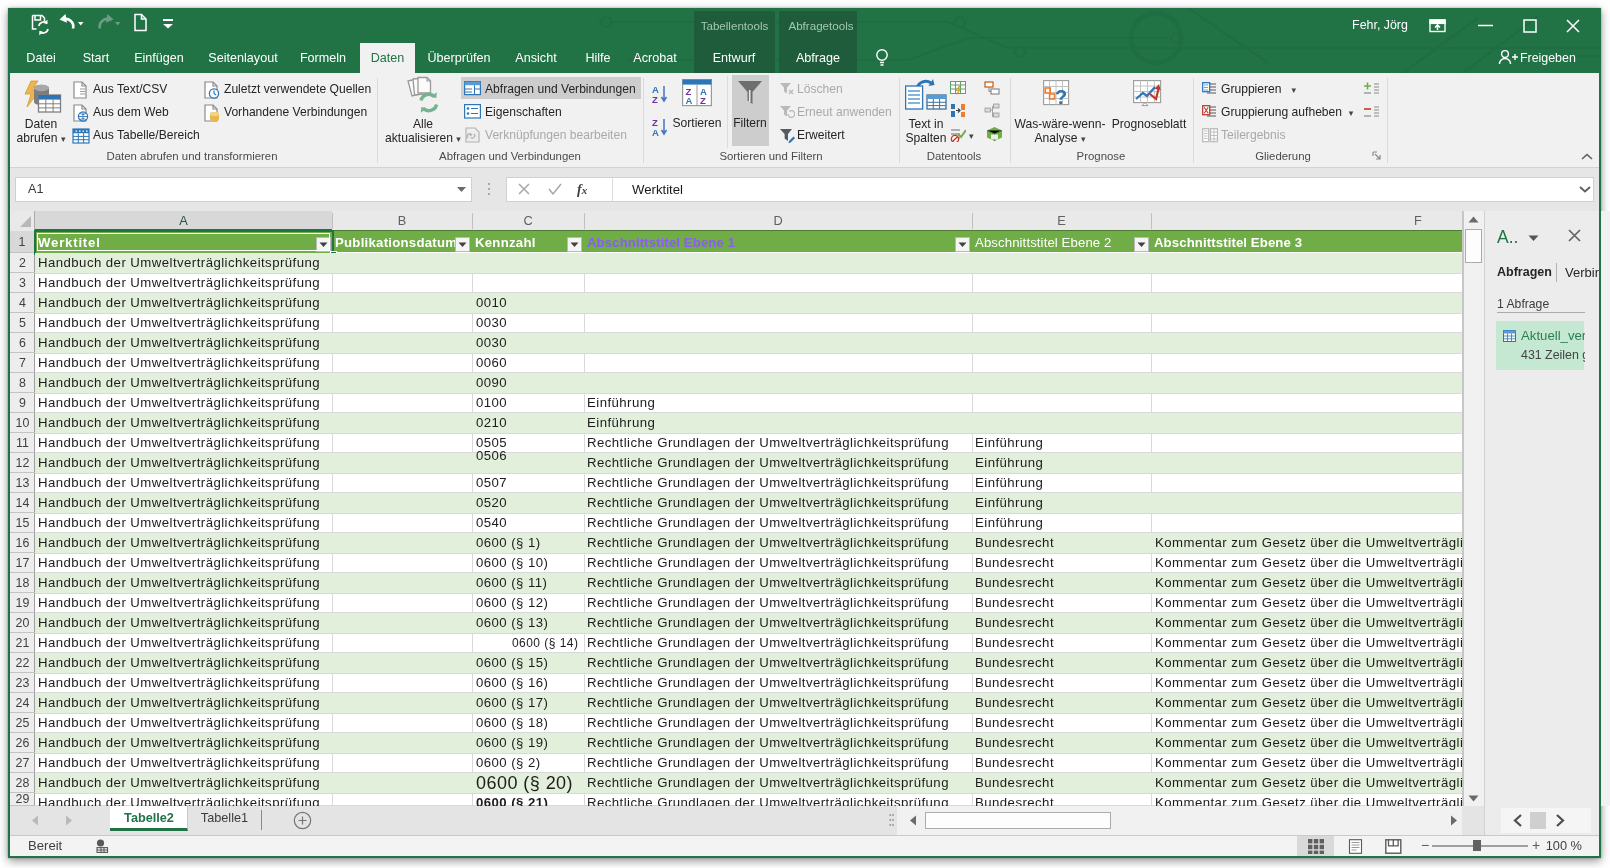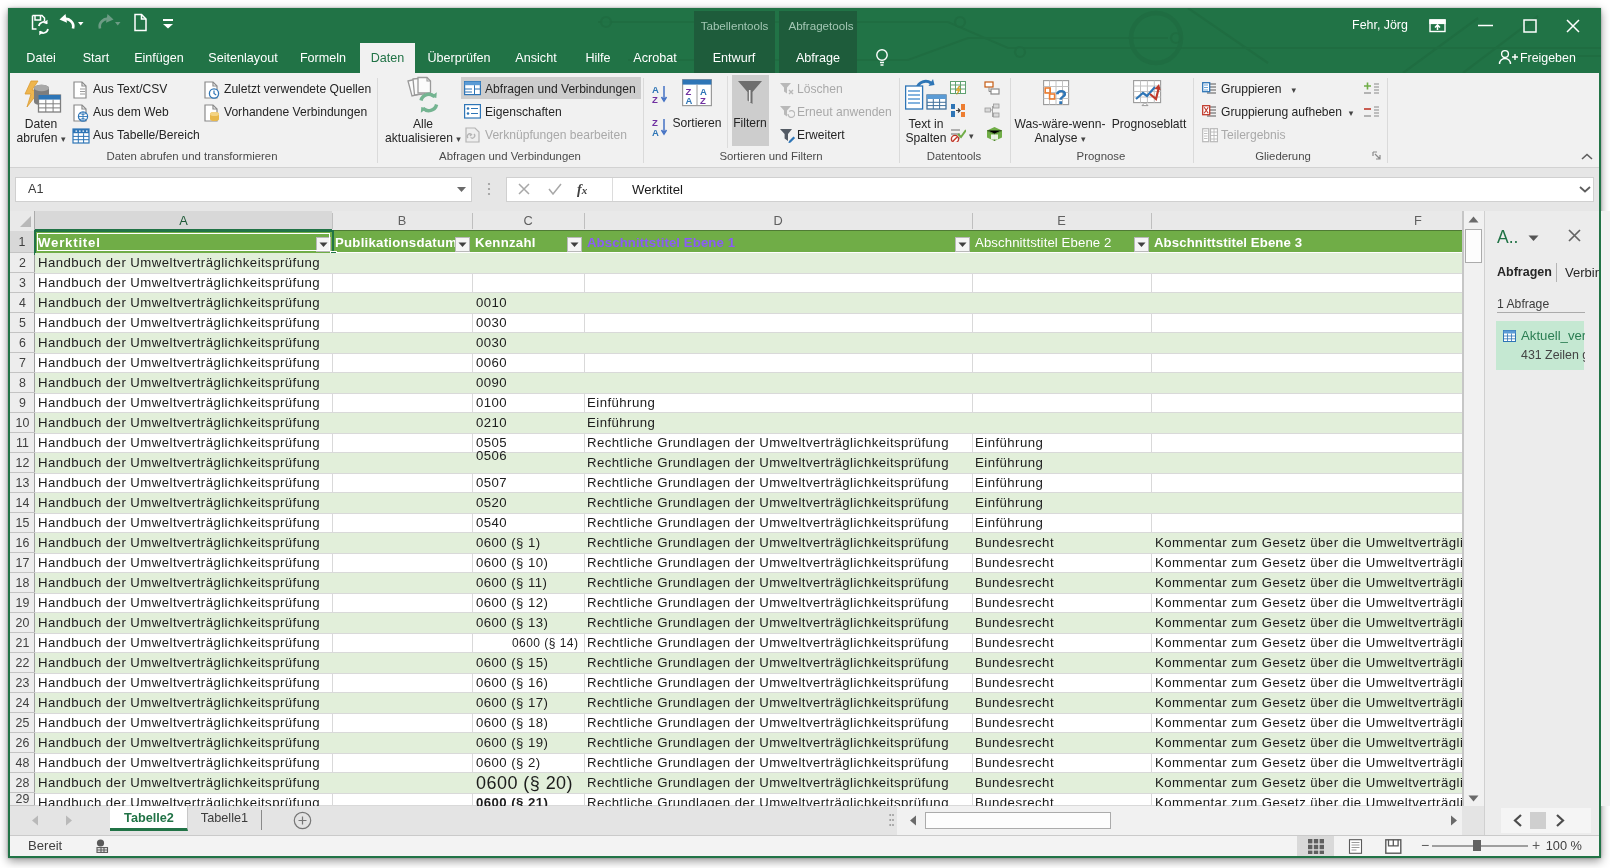--- a/index.html
+++ b/index.html
@@ -404,21 +404,21 @@
 <div style="position:absolute;left:10px;top:553px;width:25px;height:20px;line-height:20px;text-align:center;font-size:12.4px;color:#3f3f3f;border-bottom:1px solid #c3c3c3;overflow:hidden;">17</div>
 <div style="position:absolute;left:10px;top:573px;width:25px;height:20px;line-height:20px;text-align:center;font-size:12.4px;color:#3f3f3f;border-bottom:1px solid #c3c3c3;overflow:hidden;">18</div>
 <div style="position:absolute;left:10px;top:593px;width:25px;height:20px;line-height:20px;text-align:center;font-size:12.4px;color:#3f3f3f;border-bottom:1px solid #c3c3c3;overflow:hidden;">19</div>
 <div style="position:absolute;left:10px;top:613px;width:25px;height:20px;line-height:20px;text-align:center;font-size:12.4px;color:#3f3f3f;border-bottom:1px solid #c3c3c3;overflow:hidden;">20</div>
 <div style="position:absolute;left:10px;top:633px;width:25px;height:20px;line-height:20px;text-align:center;font-size:12.4px;color:#3f3f3f;border-bottom:1px solid #c3c3c3;overflow:hidden;">21</div>
 <div style="position:absolute;left:10px;top:653px;width:25px;height:20px;line-height:20px;text-align:center;font-size:12.4px;color:#3f3f3f;border-bottom:1px solid #c3c3c3;overflow:hidden;">22</div>
 <div style="position:absolute;left:10px;top:673px;width:25px;height:20px;line-height:20px;text-align:center;font-size:12.4px;color:#3f3f3f;border-bottom:1px solid #c3c3c3;overflow:hidden;">23</div>
 <div style="position:absolute;left:10px;top:693px;width:25px;height:20px;line-height:20px;text-align:center;font-size:12.4px;color:#3f3f3f;border-bottom:1px solid #c3c3c3;overflow:hidden;">24</div>
 <div style="position:absolute;left:10px;top:713px;width:25px;height:20px;line-height:20px;text-align:center;font-size:12.4px;color:#3f3f3f;border-bottom:1px solid #c3c3c3;overflow:hidden;">25</div>
 <div style="position:absolute;left:10px;top:733px;width:25px;height:20px;line-height:20px;text-align:center;font-size:12.4px;color:#3f3f3f;border-bottom:1px solid #c3c3c3;overflow:hidden;">26</div>
-<div style="position:absolute;left:10px;top:753px;width:25px;height:20px;line-height:20px;text-align:center;font-size:12.4px;color:#3f3f3f;border-bottom:1px solid #c3c3c3;overflow:hidden;">48</div>
+<div style="position:absolute;left:10px;top:753px;width:25px;height:20px;line-height:20px;text-align:center;font-size:12.4px;color:#3f3f3f;border-bottom:1px solid #c3c3c3;overflow:hidden;">27</div>
 <div style="position:absolute;left:10px;top:773px;width:25px;height:20px;line-height:20px;text-align:center;font-size:12.4px;color:#3f3f3f;border-bottom:1px solid #c3c3c3;overflow:hidden;">28</div>
 <div style="position:absolute;left:10px;top:793px;width:25px;height:13px;line-height:13px;text-align:center;font-size:12.4px;color:#3f3f3f;border-bottom:1px solid #c3c3c3;overflow:hidden;">29</div>
 <div style="position:absolute;left:35px;top:231px;width:1427px;height:22px;background:#70ad47;overflow:hidden;"></div>
 <div style="position:absolute;left:38px;top:231px;height:22px;line-height:23px;font-size:13.2px;letter-spacing:0.8px;font-weight:bold;color:#fff;white-space:nowrap;">Werktitel</div>
 <div style="position:absolute;left:335px;top:231px;height:22px;line-height:23px;font-size:13.2px;letter-spacing:0.25px;font-weight:bold;color:#fff;white-space:nowrap;">Publikationsdatum</div>
 <div style="position:absolute;left:475px;top:231px;height:22px;line-height:23px;font-size:13.2px;letter-spacing:0.25px;font-weight:bold;color:#fff;white-space:nowrap;">Kennzahl</div>
 <div style="position:absolute;left:587px;top:231px;height:22px;line-height:23px;font-size:13.2px;letter-spacing:0.1px;font-weight:bold;color:#8b5cf6;white-space:nowrap;">Abschnittstitel Ebene 1</div>
 <div style="position:absolute;left:975px;top:231px;height:22px;line-height:23px;font-size:13.2px;letter-spacing:0.1px;font-weight:normal;color:#fff;white-space:nowrap;">Abschnittstitel Ebene 2</div>
 <div style="position:absolute;left:1154px;top:231px;height:22px;line-height:23px;font-size:13.2px;letter-spacing:0.1px;font-weight:bold;color:#fff;white-space:nowrap;">Abschnittstitel Ebene 3</div>
 <div style="position:absolute;left:316px;top:237px;width:15px;height:15px;background:#f5f5f5;border:1px solid #b9b9b9;"></div>

